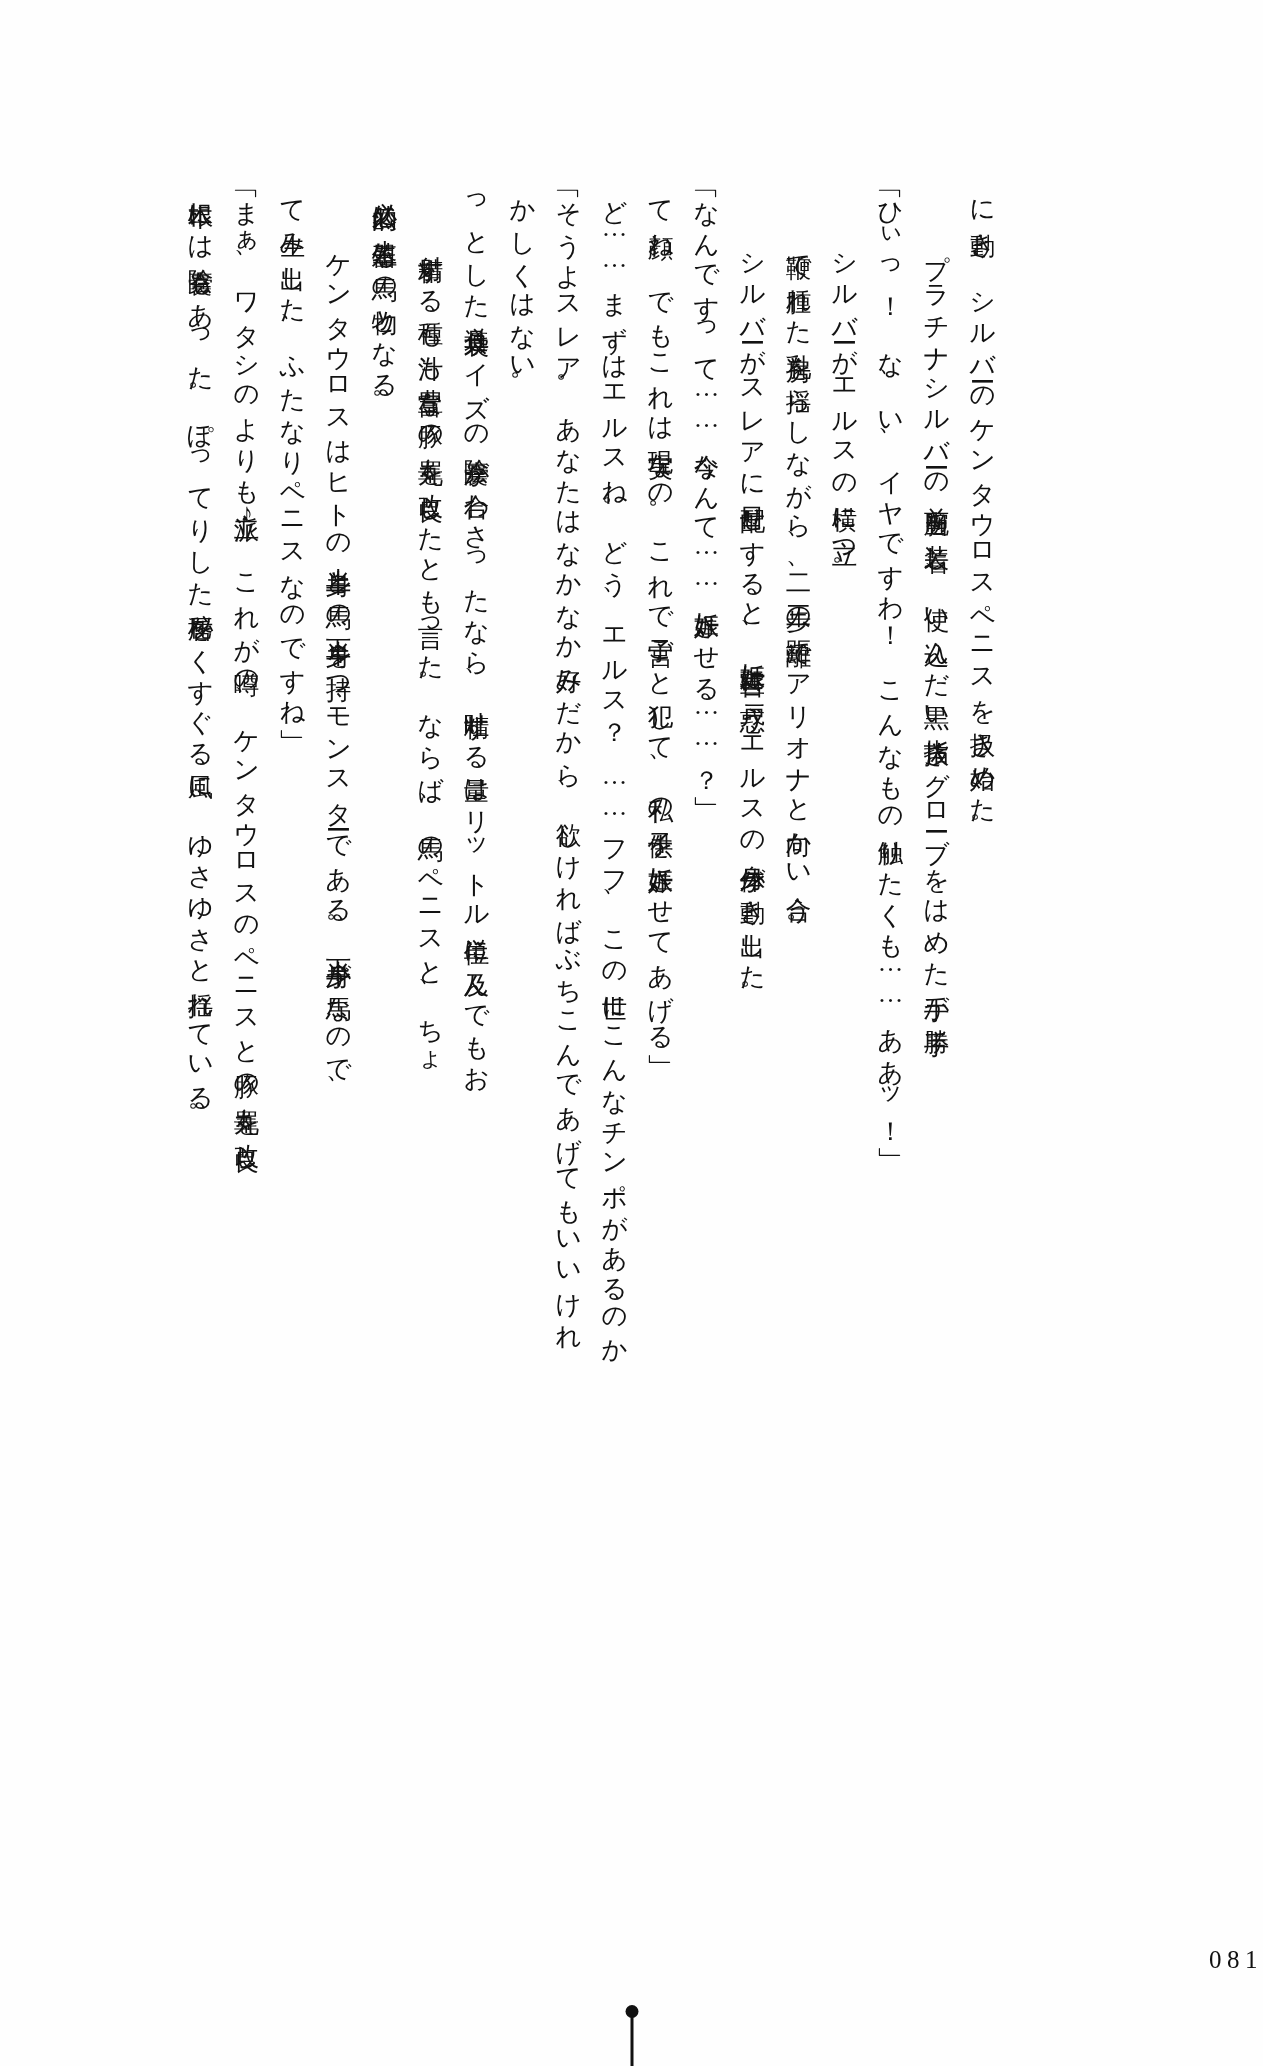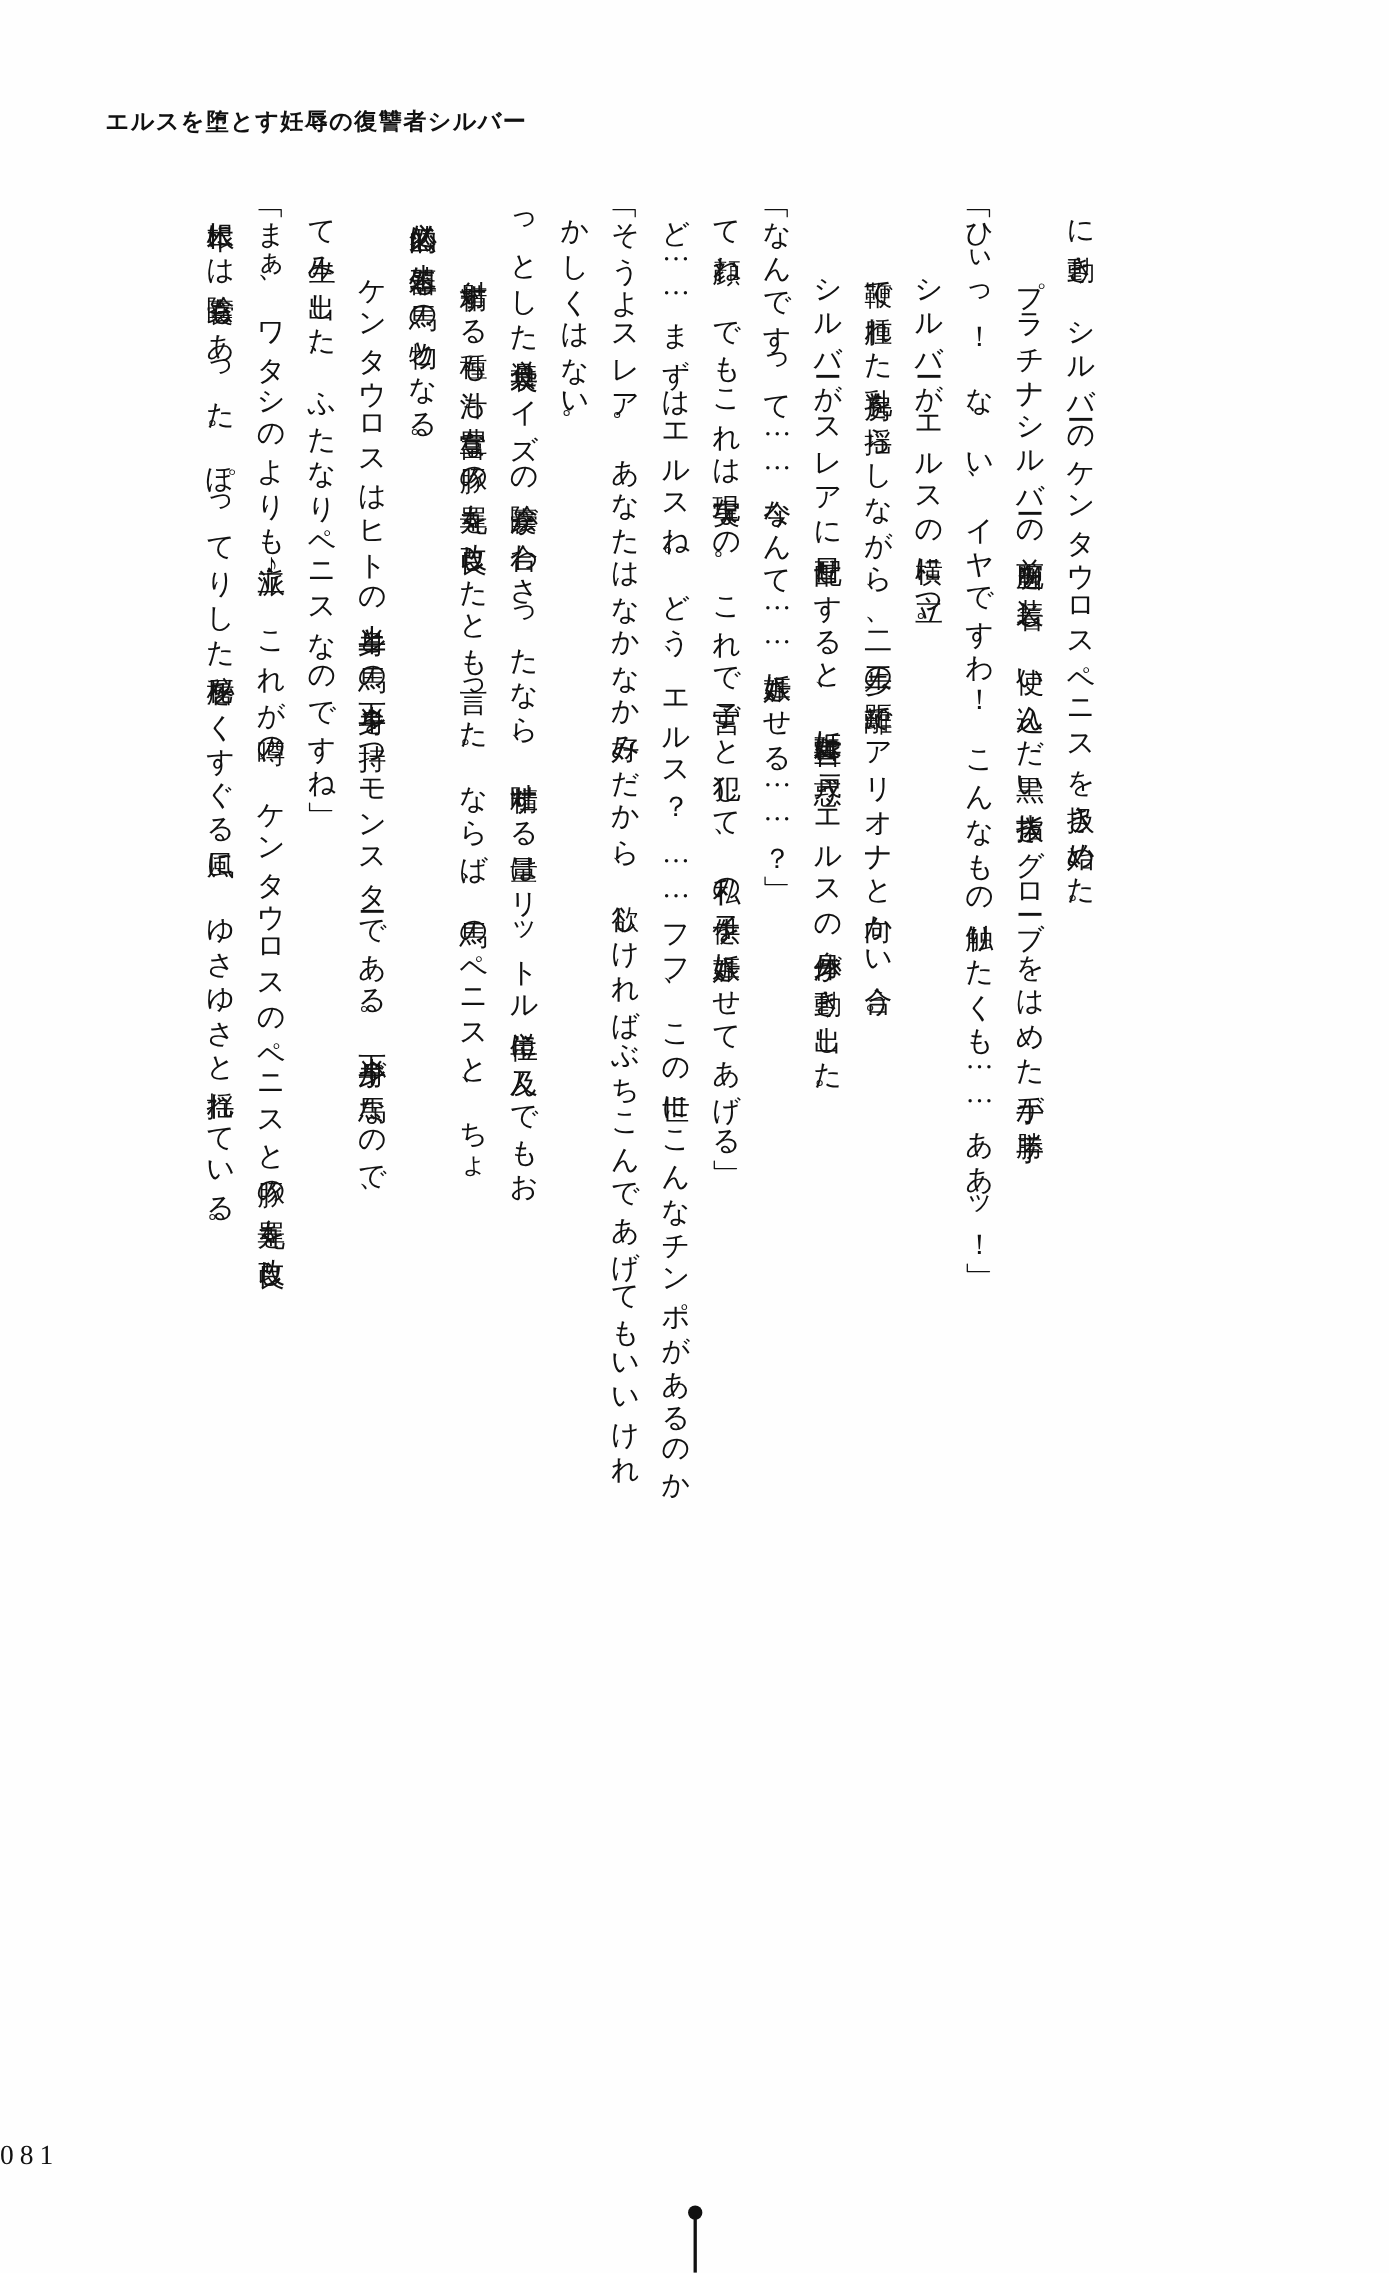--- a/index.html
+++ b/index.html
@@ -67,21 +67,21 @@
   .vline.indent {
     padding-top: 26px;
     height: 1154px;
   }
 
   .page-number {
     position: absolute;
     bottom: 92px;
     left: 0;
     width: 100%;
-    text-align: left;
+    text-align: right;
     font-size: 25px;
     letter-spacing: 0.22em;
     color: #111;
     font-family: "Liberation Serif", "DejaVu Serif", serif;
   }
 
   .footer-mark {
     position: absolute;
     bottom: 0px;
     left: 50%;
@@ -99,21 +99,20 @@
     height: 13px;
     border-radius: 50%;
     background: #111;
   }
 </style>
 </head>
 <body>
 
 <div class="page">
 
-  <div class="running-header">エルスを堕とす妊辱の復讐者シルバー</div>
 
   <div class="body-text">
       <div class="vline">根本には陰嚢もあった。ぽってりした秘唇をくすぐる風に、ゆさゆさと揺れている。</div>
       <div class="vline">「まぁ、ワタシのよりも立派♪　これが噂の、ケンタウロスのペニスと豚の睾丸を改良し</div>
       <div class="vline">て生み出した、ふたなりペニスなのですね」</div>
       <div class="vline indent">　ケンタウロスはヒトの上半身と馬の下半身を持つモンスターである。下半身が馬なので、</div>
       <div class="vline">必然的に生殖器も馬の物となる。</div>
       <div class="vline indent">　射精する種も汁も豊富な豚の睾丸を改良したとも言った。ならば、馬のペニスと、ちょ</div>
       <div class="vline">っとした道具袋サイズの陰嚢が合わさったなら、吐精する量はリットル単位に及んでもお</div>
       <div class="vline">かしくはない。</div>

